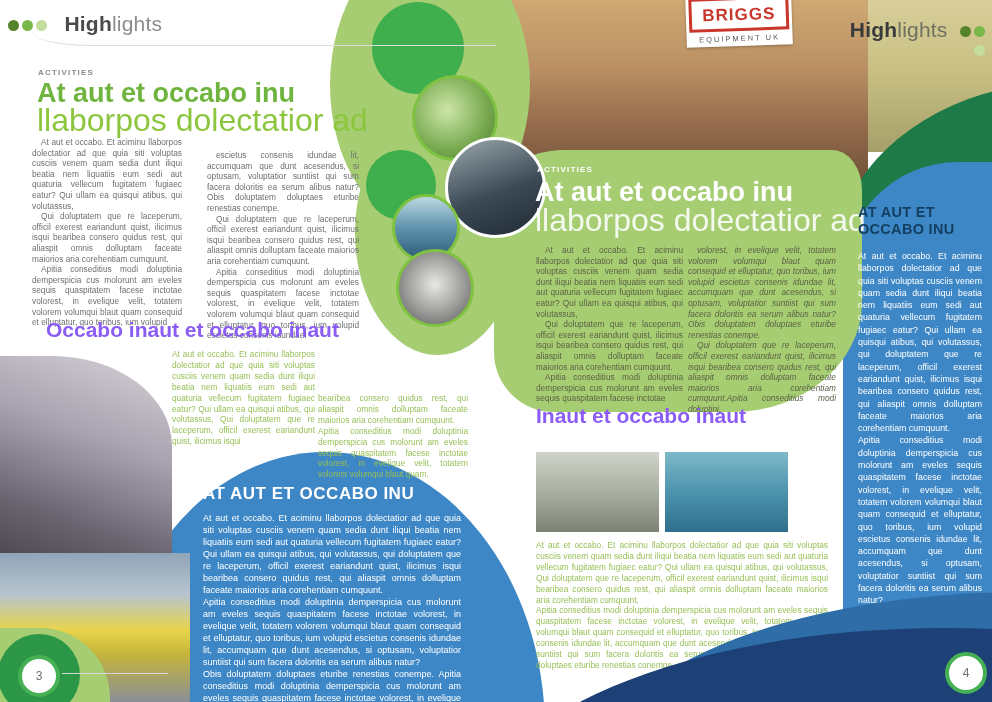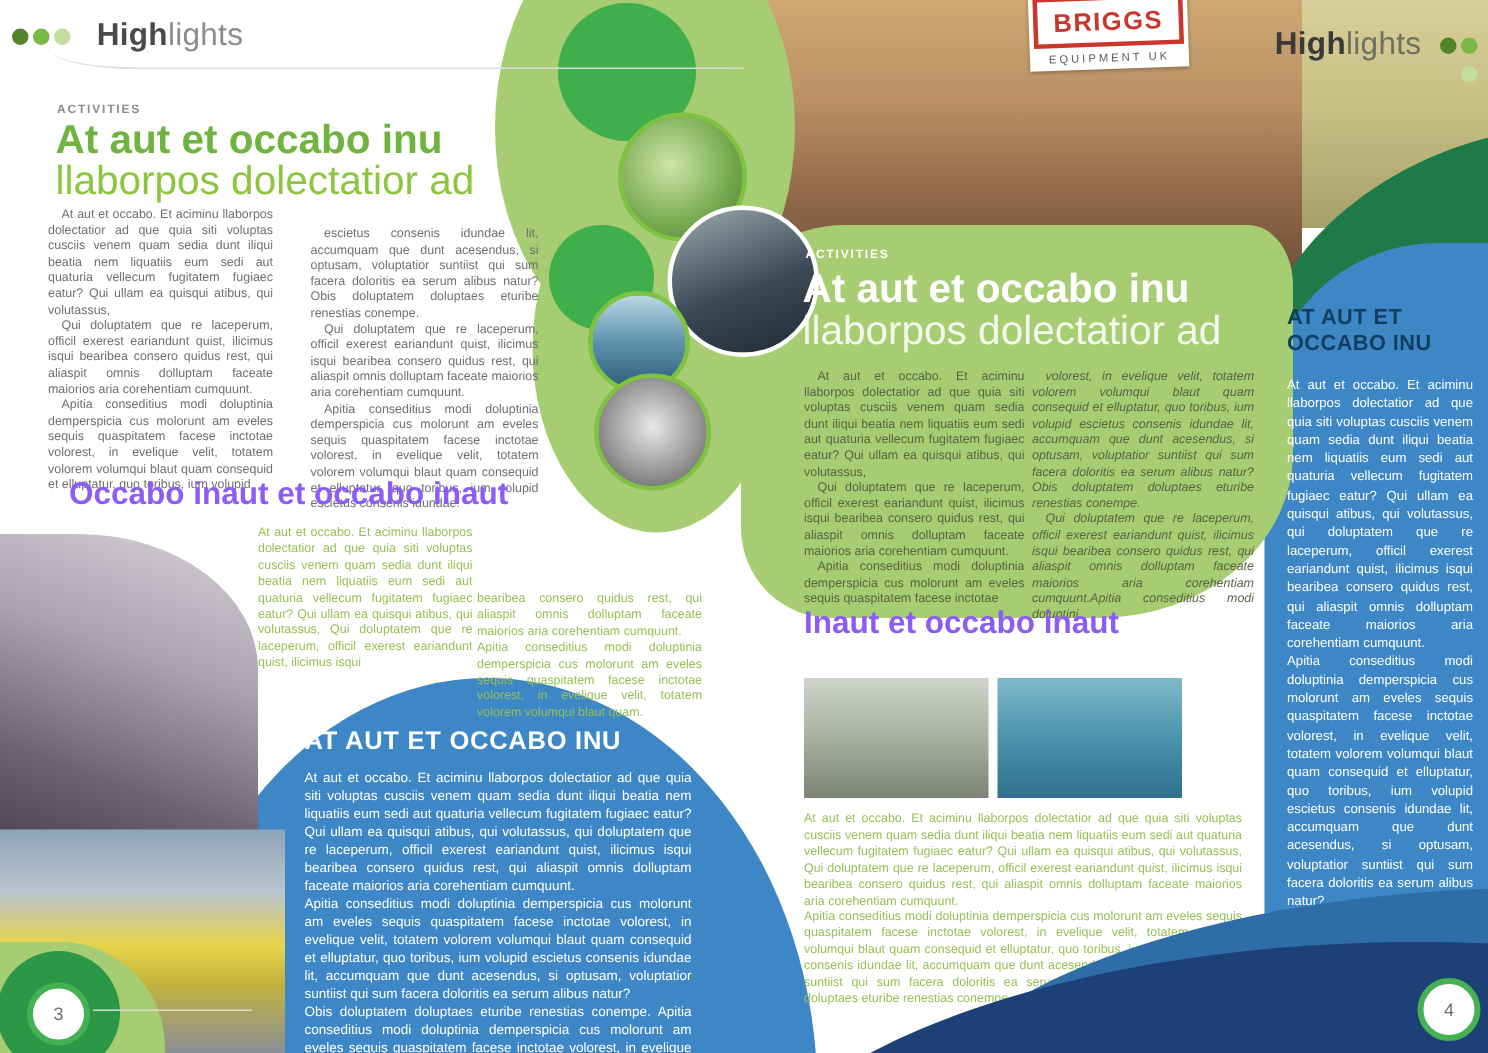--- a/index.html
+++ b/index.html
@@ -10,21 +10,21 @@
   
   .dot{width:11px;height:11px;border-radius:50%;display:inline-block;margin-right:3px;}
   .d1{background:#55832c;} .d2{background:#79b748;} .d3{background:#c3dd9d;}
   .brand{font-size:21px;color:#8a8c8e;letter-spacing:.2px;}
   .brand b{color:#4a4a4c;font-weight:bold;}
   .hdr-line{border-bottom:1.5px solid #dcdcdc;border-bottom-left-radius:60px 14px;}
   
   .kicker{font-size:8px;font-weight:bold;letter-spacing:1.2px;color:#8a8c8e;}
   .kicker.white{color:#ffffff;}
   .title1{font-size:27px;line-height:28px;font-weight:bold;color:#6fb43e;}
-  .title2{font-size:27px;line-height:28px;color:#8cc63f;}
+  .title2{font-size:32px;line-height:28px;color:#8cc63f;}
   .title1.white{color:#ffffff;} .title2.white{color:rgba(255,255,255,.88);}
   .h2{font-size:21px;font-weight:bold;color:#8b5cf6;}
   .body-col{font-size:8.3px;line-height:10.6px;color:#6e6f72;text-align:justify;}
   .body-col p,.gtxt p,.panel-body p,.side-body p{margin:0;}
   .indent p{text-indent:9px;}
   .gtxt{font-size:8.3px;line-height:10.9px;color:#97bf55;text-align:justify;}
   .olive{color:#5c6247;}
   .panel-h{font-size:17px;font-weight:bold;color:#ffffff;letter-spacing:.5px;}
   .panel-body{font-size:9px;line-height:12px;color:#ffffff;text-align:justify;}
   .side-h{font-size:14.5px;line-height:17px;font-weight:bold;color:#123f5f;letter-spacing:.3px;}

